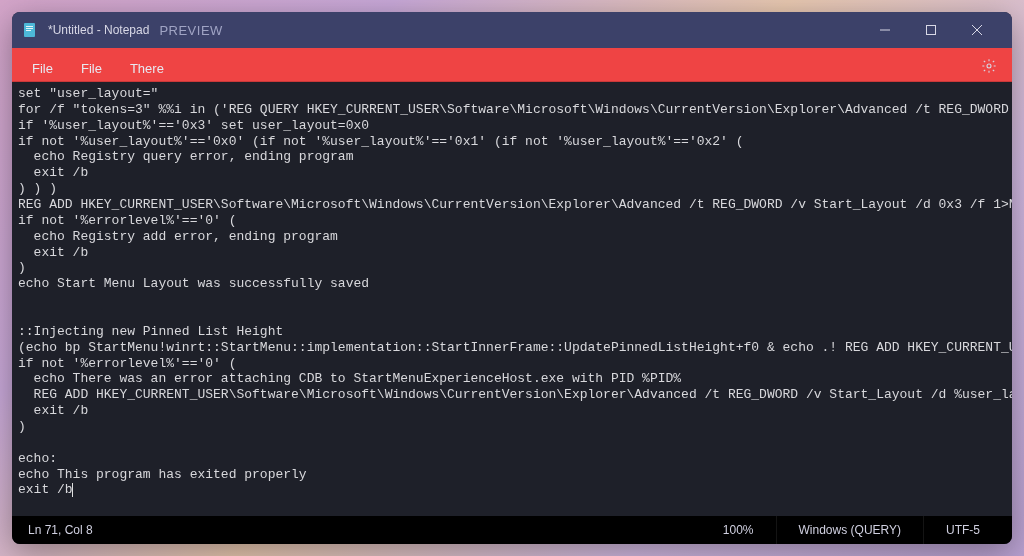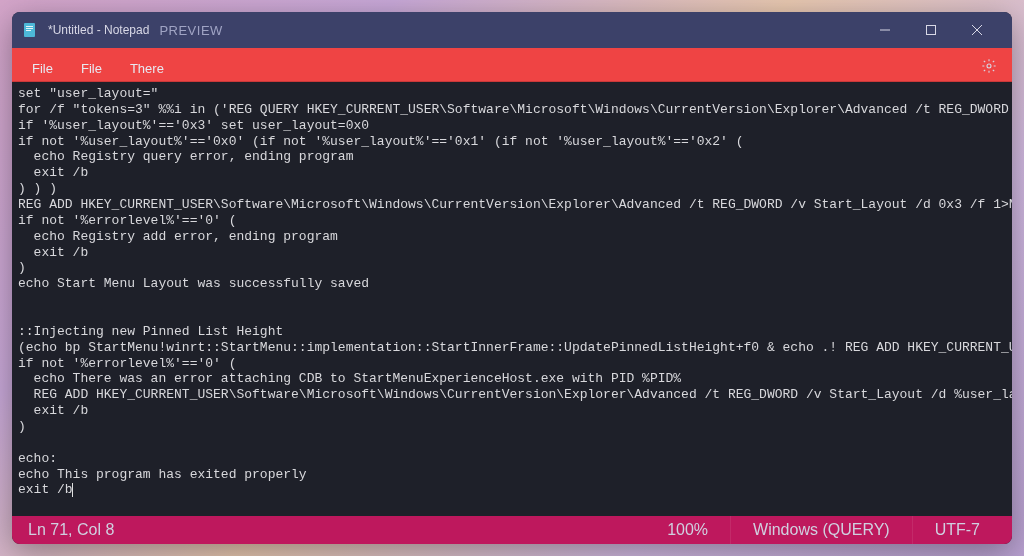--- a/index.html
+++ b/index.html
@@ -72,25 +72,25 @@
     display: inline-block;
     width: 1px;
     height: 14px;
     background: #e0e0e0;
     vertical-align: text-bottom;
     margin-left: -1px;
   }
 
   .statusbar {
     height: 28px;
-    background: #be185d;
+    background: #000000;
     display: flex;
     align-items: center;
     color: #d0d0e0;
-    font-size: 16px;
+    font-size: 12px;
     padding: 0 10px;
   }
   .status-left { flex: 0 0 auto; padding-left: 6px; }
   .status-spacer { flex: 1; }
   .status-cell { padding: 0 22px; border-left: 1px solid rgba(255,255,255,0.08); height:100%; display:flex; align-items:center; }
   .status-cell.first { border-left: none; }
 </style>
 </head>
 <body>
 
@@ -167,16 +167,16 @@
 
 echo:
 echo This program has exited properly
 exit /b</span><span class="cursor"></span></div>
 
   <div class="statusbar">
     <div class="status-left">Ln 71, Col 8</div>
     <div class="status-spacer"></div>
     <div class="status-cell first">100%</div>
     <div class="status-cell">Windows (QUERY)</div>
-    <div class="status-cell">UTF-7</div>
+    <div class="status-cell">UTF-5</div>
   </div>
 
 </div>
 
 </body></html>

